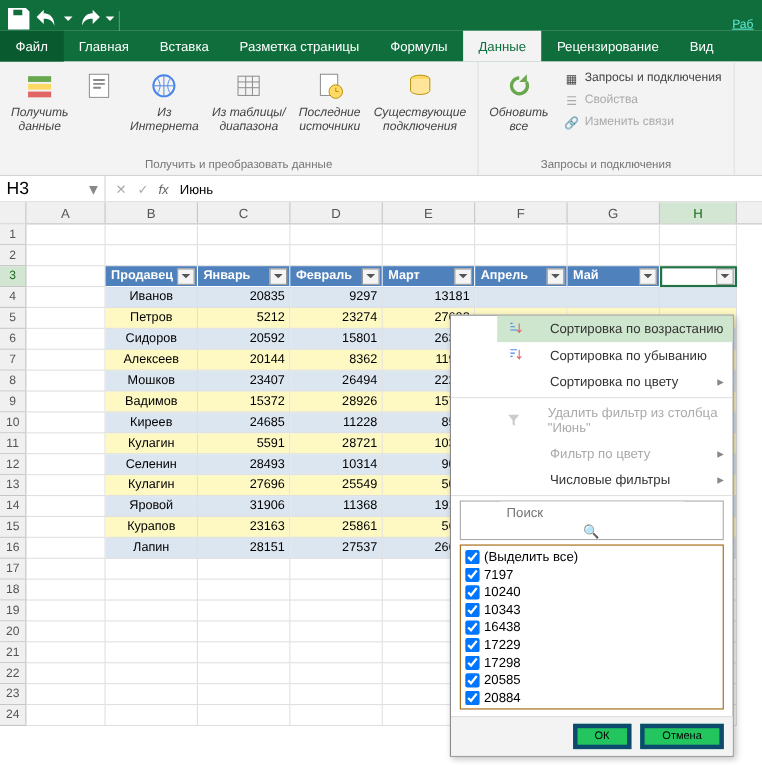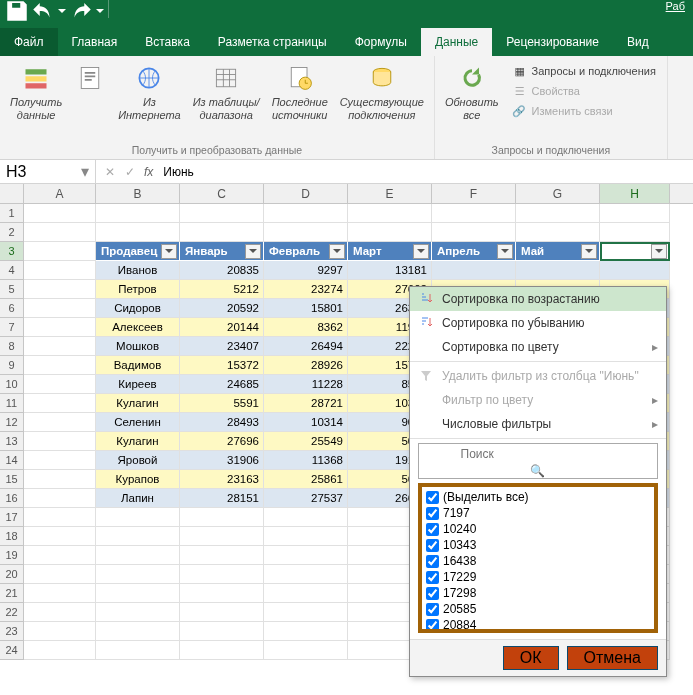--- a/index.html
+++ b/index.html
@@ -11,23 +11,23 @@
   height: 695px;
   overflow: hidden;
   position: relative;
 }
 
 
 .qat {
   background: #0f6e3c;
   height: 28px;
   display: flex;
-  align-items: flex-start;
+  align-items: flex-end;
   padding: 0 4px;
-  color: #ffffff;
+  color: #5eead4;
   text-decoration: underline;
 }
 .qat .icon { width: 26px; height: 22px; display: flex; align-items: center; justify-content: center; cursor: pointer; }
 .qat svg { fill: #fff; }
 .qat .divider { width: 1px; height: 18px; background: rgba(255,255,255,0.3); margin: 0 2px; }
 .qat .spacer { flex: 1; }
 .qat .right-label { font-size: 11px; padding-right: 4px; }
 
 
 .ribbon-tabs {
@@ -207,60 +207,61 @@
   background: #fff;
   border: 1px solid #8a8a8a;
   box-shadow: 2px 2px 6px rgba(0,0,0,0.25);
   z-index: 100;
   font-size: 12px;
 }
 .fm-row {
   display: flex;
   align-items: center;
   padding: 4px 8px;
-  gap: 8px;
+  gap: 24px;
   cursor: pointer;
   color: #333;
+  margin-left: 42px;
 }
 .fm-row.highlighted { background: #cde6cd; }
 .fm-row.disabled { color: #aaa; cursor: default; }
 .fm-row .micon { width: 16px; height: 16px; display: inline-flex; align-items: center; justify-content: center; }
 .fm-row .arrow { margin-left: auto; color: #888; }
 .fm-sep { height: 1px; background: #e0e0e0; margin: 2px 0; }
 .fm-search {
   margin: 4px 8px;
   display: flex;
   align-items: center;
   border: 1px solid #aaa;
   flex-direction: column;
 }
 .fm-search input { flex: 1; border: none; outline: none; padding: 3px 6px; font-size: 12px; }
 .fm-search .sicon { width: 20px; text-align: center; color: #666; }
 .fm-list {
   margin: 2px 8px 6px 8px;
-  border: 4px solid #a16207;
+  border: 1px solid #a16207;
   height: 150px;
   overflow-y: auto;
   padding: 2px 4px;
 }
 .fm-list label { display: flex; align-items: center; gap: 4px; padding: 1px 0; font-size: 12px; }
 .fm-list input[type=checkbox] { width: 13px; height: 13px; }
 .fm-buttons {
   display: flex;
   justify-content: flex-end;
   gap: 8px;
   padding: 6px 8px;
   background: #f3f3f3;
   border-top: 1px solid #ddd;
 }
 .fm-buttons button {
   padding: 2px 16px;
-  font-size: 16px;
-  border: 1px solid #0c4a6e;
-  background: #c2410c;
+  font-size: 10px;
+  border: 4px solid #0c4a6e;
+  background: #22c55e;
   cursor: pointer;
 }
 
 
 .wA{width:72px} .wB{width:84px} .wC{width:84px} .wD{width:84px} .wE{width:84px}
 .wF{width:84px} .wG{width:84px} .wH{width:70px}
 </style>
 </head>
 <body>
 

